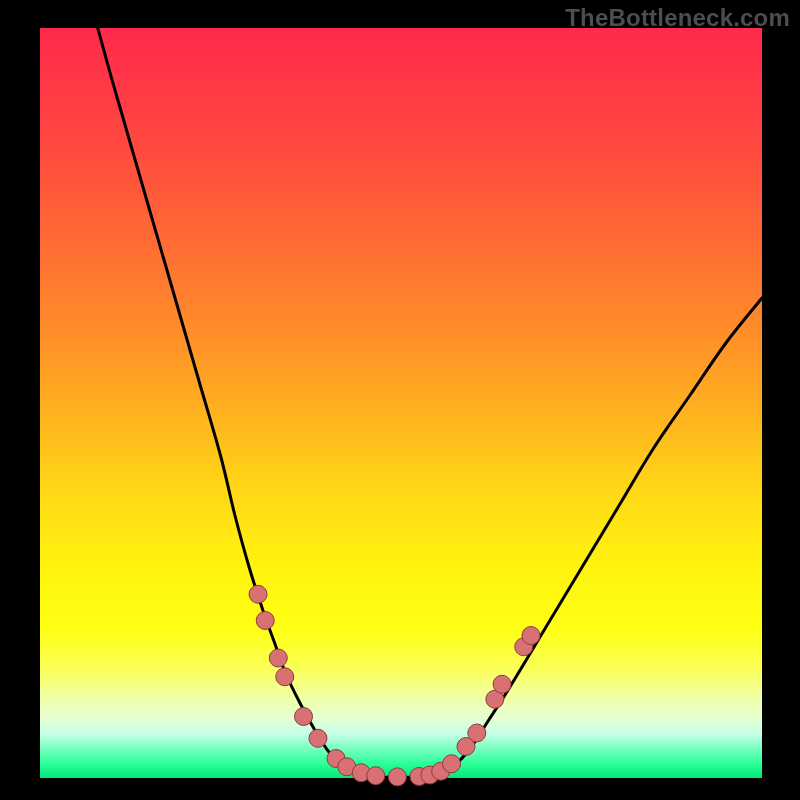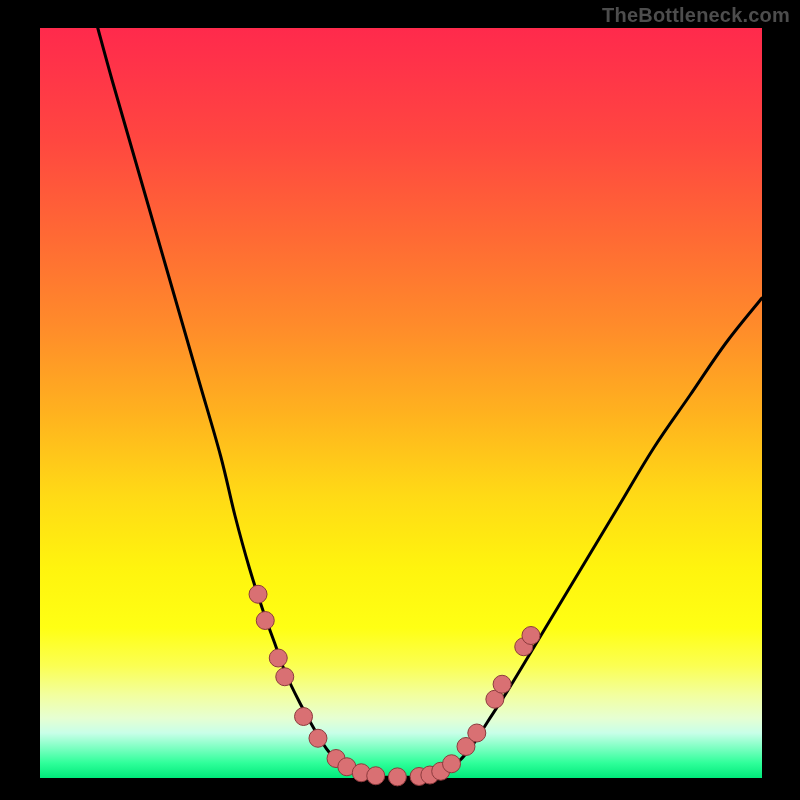--- a/index.html
+++ b/index.html
@@ -40,21 +40,21 @@
       #c8ffe8 94%,
       #7cffc2 96%,
       #2fff9a 98%,
       #00e97a 100%);
   }
   .watermark {
     position: absolute;
     top: 4px;
     right: 10px;
     font-family: Arial, Helvetica, sans-serif;
-    font-size: 20px;
+    font-size: 24px;
     font-weight: 600;
     color: #4d4d4d;
     letter-spacing: 0.2px;
   }
   svg.curves {
     position: absolute;
     left: 0;
     top: 0;
     width: 722px;
     height: 750px;

